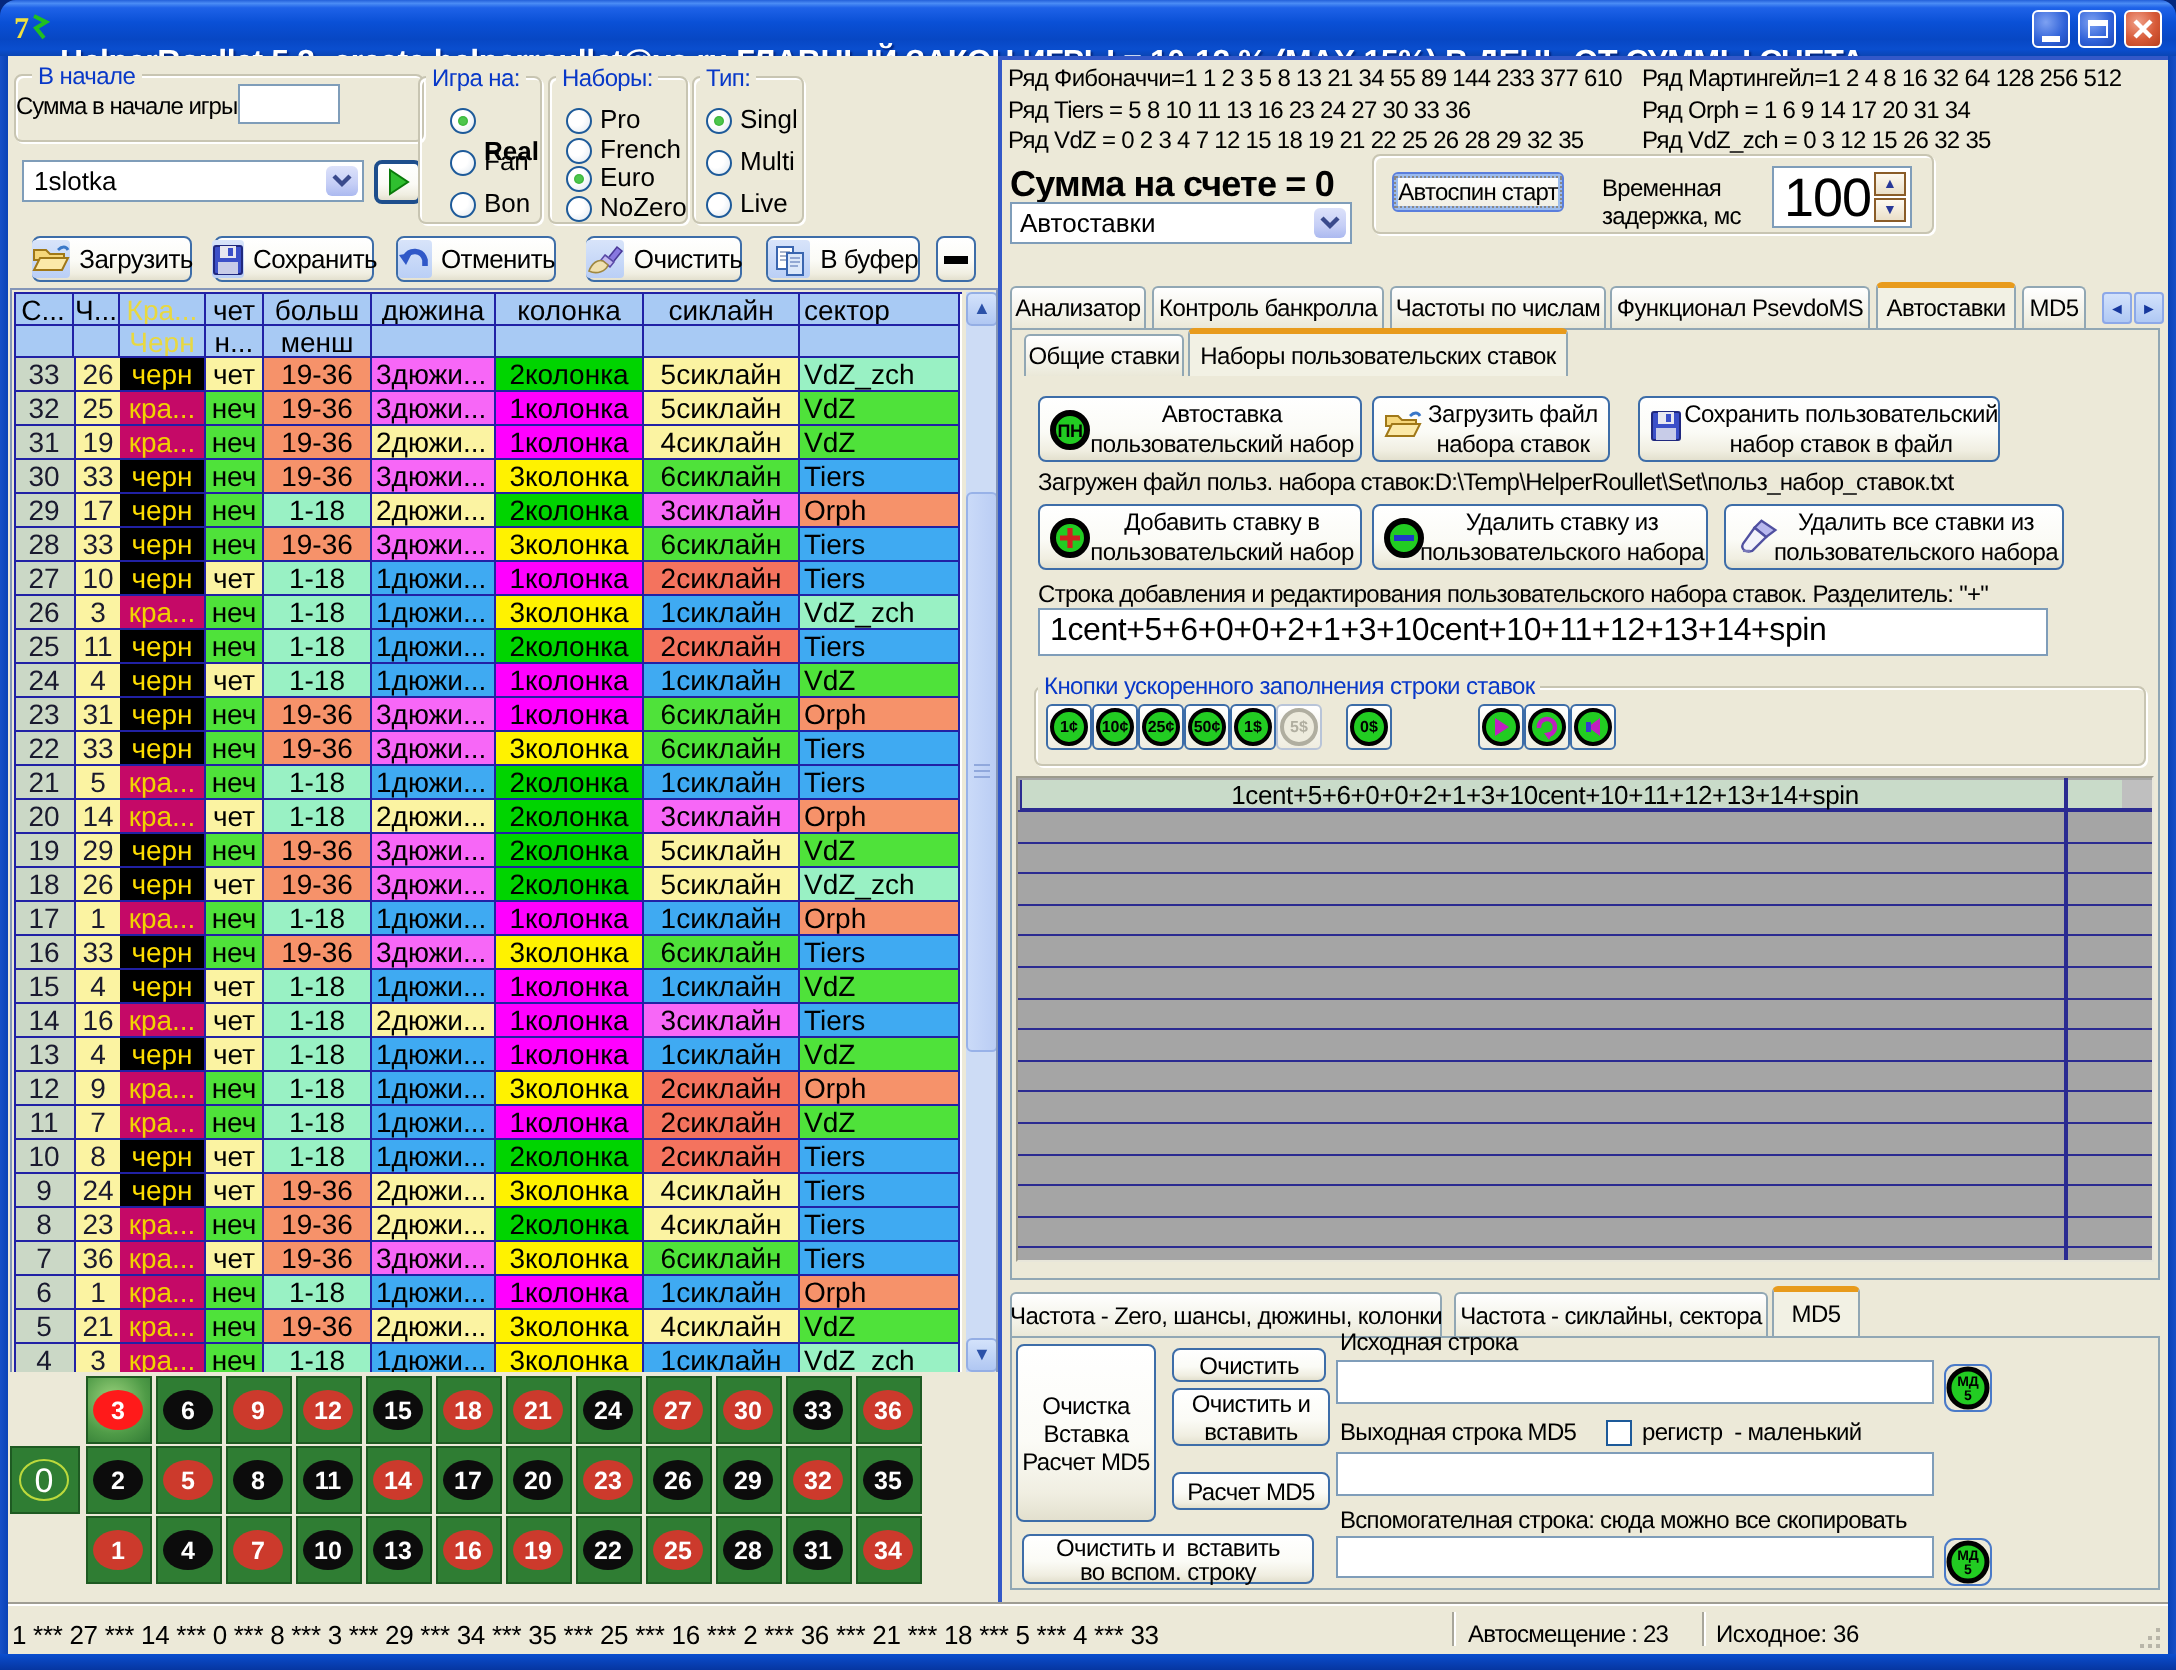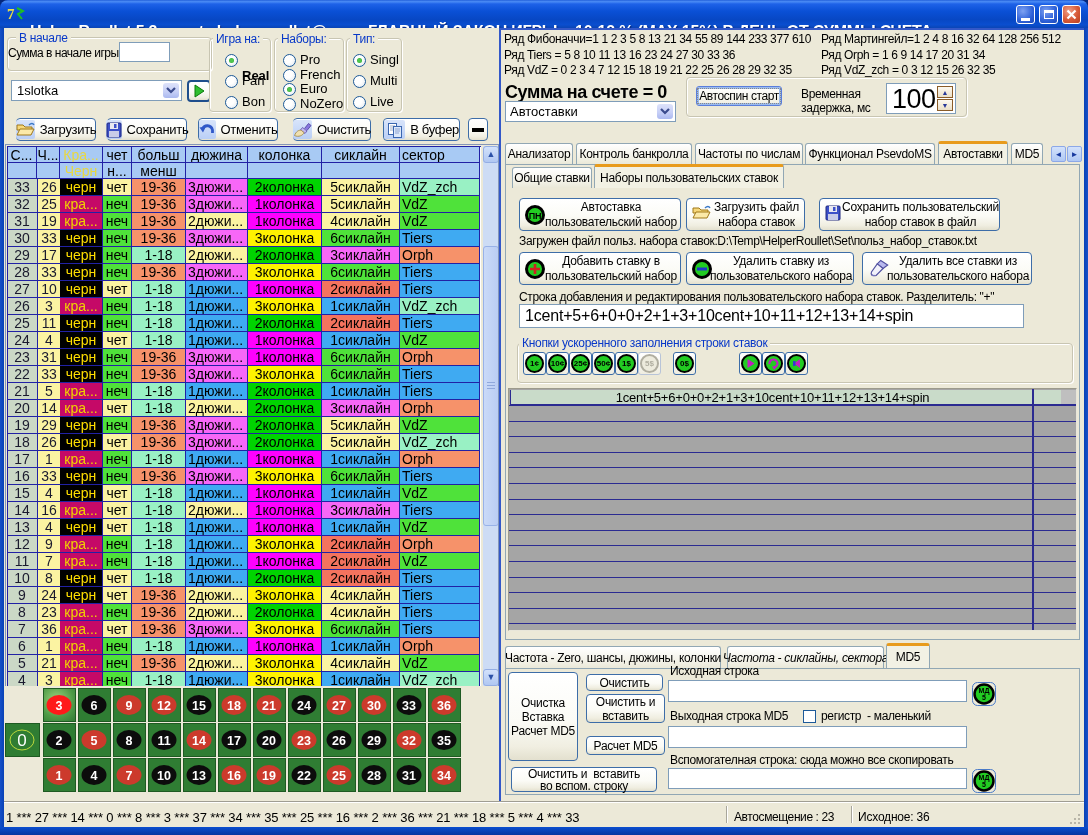--- a/index.html
+++ b/index.html
@@ -805,21 +805,21 @@
       <div class="abs" style="left:505px;top:486px;width:567px;height:1px;background:#2B2B91;"></div>
       <div class="abs" style="left:505px;top:502px;width:567px;height:1px;background:#2B2B91;"></div>
       <div class="abs" style="left:505px;top:517px;width:567px;height:1px;background:#2B2B91;"></div>
       <div class="abs" style="left:505px;top:533px;width:567px;height:1px;background:#2B2B91;"></div>
       <div class="abs" style="left:505px;top:549px;width:567px;height:1px;background:#2B2B91;"></div>
       <div class="abs" style="left:505px;top:564px;width:567px;height:1px;background:#2B2B91;"></div>
       <div class="abs" style="left:505px;top:580px;width:567px;height:1px;background:#2B2B91;"></div>
       <div class="abs" style="left:505px;top:595px;width:567px;height:1px;background:#2B2B91;"></div>
       <div class="abs" style="left:1028px;top:361px;width:2px;height:241px;background:#2B2B91;"></div>
       <div class="tab" style="left:501px;top:618px;width:216px;height:22px;">Частота - Zero, шансы, дюжины, колонки</div>
-      <div class="tab" style="left:723px;top:618px;width:157px;height:22px;font-style:italic;">Частота - сиклайны, сектора</div>
+      <div class="tab" style="left:723px;top:618px;width:157px;height:22px;">Частота - сиклайны, сектора</div>
       <div class="tab sel" style="left:882px;top:615px;width:44px;height:25px;">MD5</div>
       <div class="abs" style="left:501px;top:640px;width:575px;height:127px;background:#ECE9D8;border:1px solid #91A7B4;"></div>
       <div class="xpbtn" style="left:504px;top:644px;width:70px;height:89px;font-size:12px;letter-spacing:-0.3px;text-align:center;">Очистка<br>Вставка<br>Расчет MD5</div>
       <div class="xpbtn" style="left:582px;top:646px;width:77px;height:17px;font-size:12px;">Очистить</div>
       <div class="xpbtn" style="left:582px;top:666px;width:79px;height:29px;font-size:12px;letter-spacing:-0.3px;text-align:center;line-height:14px;">Очистить и<br>вставить</div>
       <div class="xpbtn" style="left:582px;top:708px;width:79px;height:19px;font-size:12px;">Расчет MD5</div>
       <div class="t13" style="position:absolute;left:666px;top:636px;">Исходная строка</div>
       <div class="tbox" style="left:664px;top:652px;width:299px;height:22px;"></div>
       <div class="abs" style="left:968px;top:654px;"><svg width="24" height="24" viewBox="0 0 24 24">
           <rect x="0.5" y="0.5" width="23" height="23" rx="5" fill="none" stroke="#4A7AC8"></rect>
@@ -836,21 +836,21 @@
       <div class="abs" style="left:968px;top:741px;"><svg width="24" height="24" viewBox="0 0 24 24">
           <rect x="0.5" y="0.5" width="23" height="23" rx="5" fill="none" stroke="#4A7AC8"></rect>
           <circle cx="12" cy="12" r="9.5" fill="#22CC22" stroke="#000" stroke-width="2.5"></circle>
           <text x="12" y="11" text-anchor="middle" font-size="7" font-weight="bold" fill="#000">МД</text>
           <text x="12" y="18" text-anchor="middle" font-size="7" font-weight="bold" fill="#000">5</text>
         </svg></div>
       <div class="xpbtn" style="left:507px;top:739px;width:146px;height:25px;font-size:12px;letter-spacing:-0.3px;text-align:center;line-height:12px;">Очистить и&nbsp; вставить<br>во вспом. строку</div>
 <div class="abs" style="left:0;top:773px;width:1080px;height:1px;background:#9F9D93;"></div>
       <div class="abs" style="left:0;top:774px;width:1080px;height:1px;background:#FFFFFF;"></div>
       <div class="abs" style="left:0;top:775px;width:1080px;height:24px;background:#ECE9D8;font-size:13px;letter-spacing:-0.15px;">
-        <div class="abs" style="left:2px;top:7px;white-space:nowrap;">1 *** 27 *** 14 *** 0 *** 8 *** 3 *** 37 *** 34 *** 35 *** 25 *** 16 *** 2 *** 36 *** 21 *** 18 *** 5 *** 4 *** 33</div>
+        <div class="abs" style="left:2px;top:7px;white-space:nowrap;">1 *** 27 *** 14 *** 0 *** 8 *** 3 *** 29 *** 34 *** 35 *** 25 *** 16 *** 2 *** 36 *** 21 *** 18 *** 5 *** 4 *** 33</div>
         <div class="abs" style="left:722px;top:3px;width:1px;height:17px;background:#A8A69A;box-shadow:1px 0 0 #fff;"></div>
         <div class="abs" style="left:730px;top:7px;font-size:12px;letter-spacing:-0.4px;">Автосмещение : 23</div>
         <div class="abs" style="left:847px;top:3px;width:1px;height:17px;background:#A8A69A;box-shadow:1px 0 0 #fff;"></div>
         <div class="abs" style="left:854px;top:7px;font-size:12px;letter-spacing:-0.2px;">Исходное: 36</div>
         <svg class="abs" style="right:2px;top:10px;" width="13" height="13" viewBox="0 0 13 13">
           <g fill="#B8B5A8">
             <rect x="9" y="9" width="2" height="2"></rect>
             <rect x="9" y="5" width="2" height="2"></rect>
             <rect x="9" y="1" width="2" height="2"></rect>
             <rect x="5" y="9" width="2" height="2"></rect>

